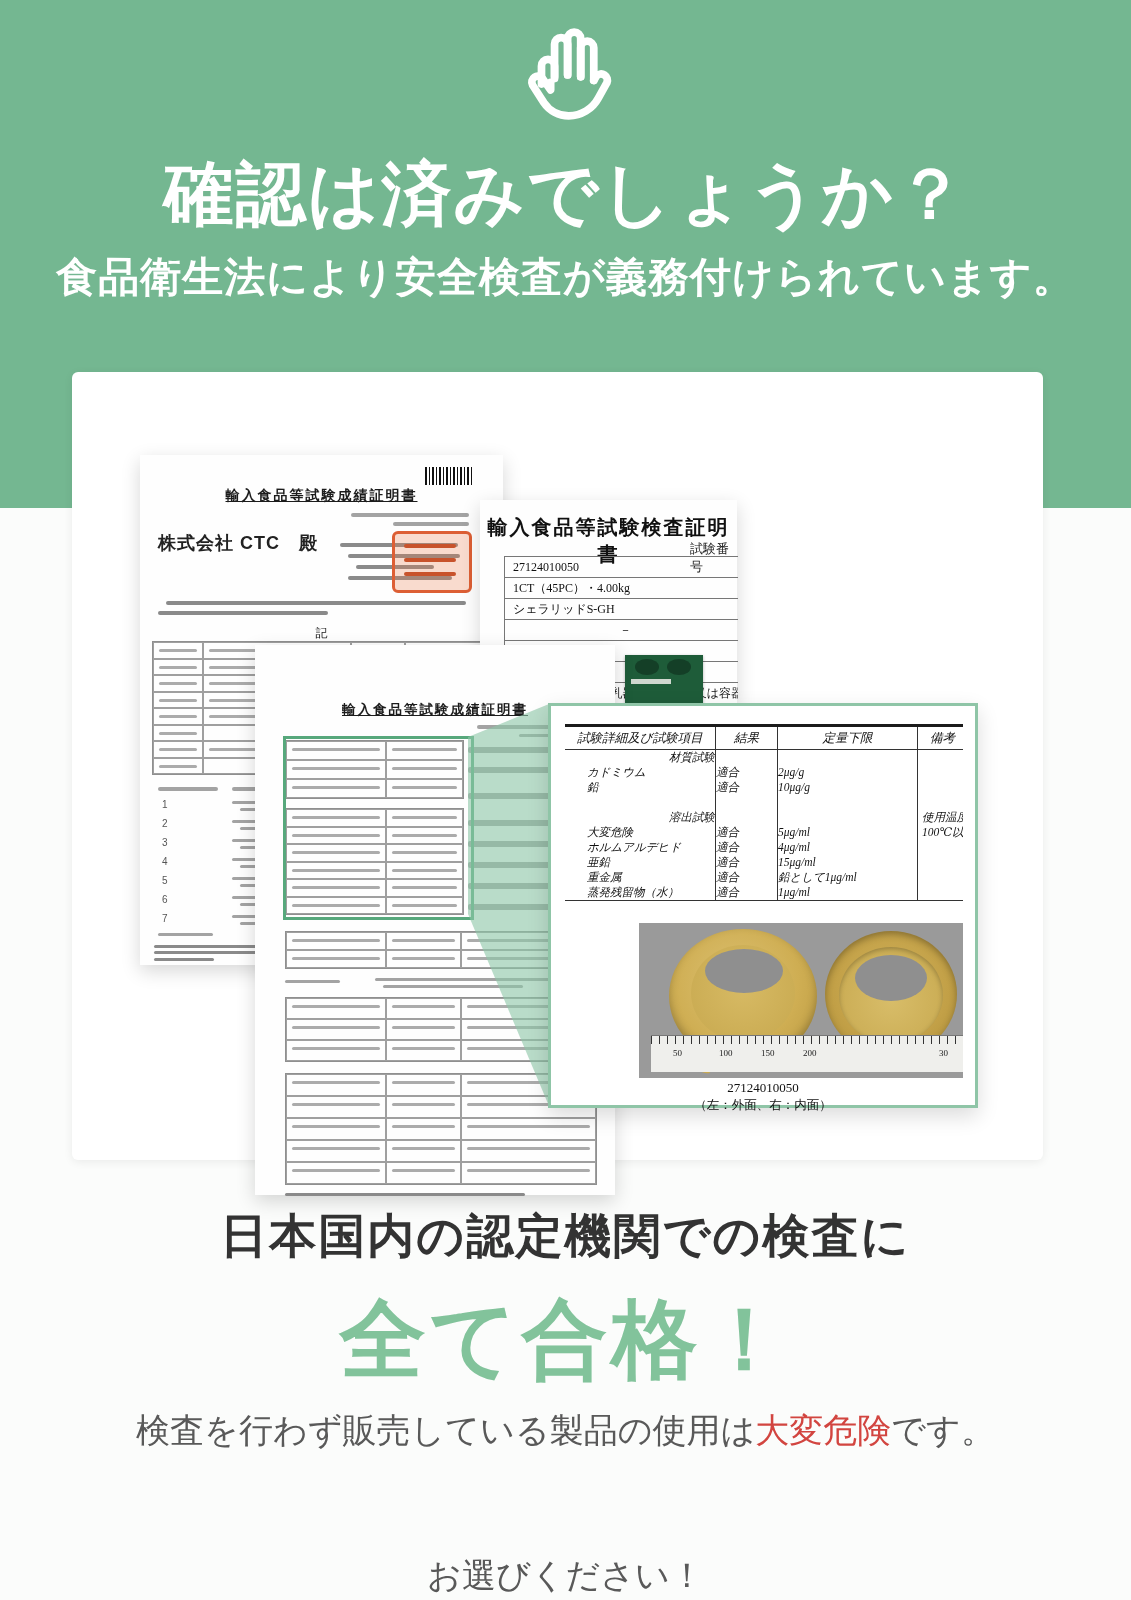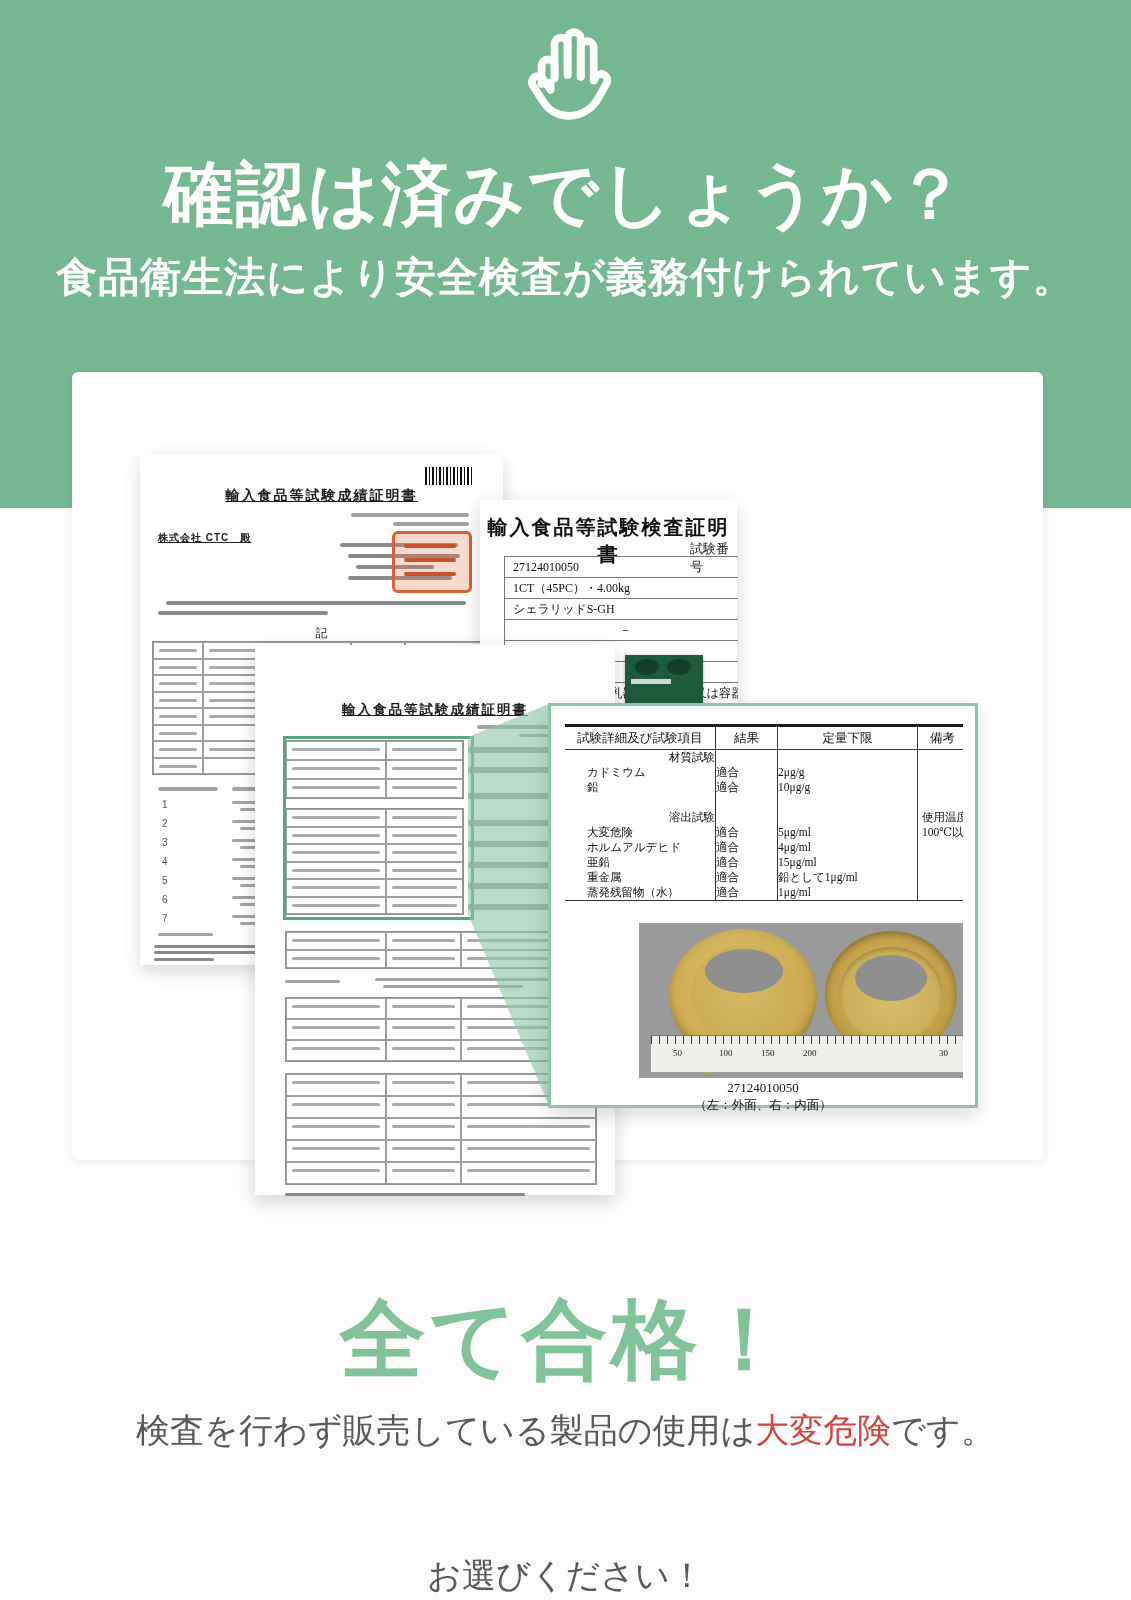--- a/index.html
+++ b/index.html
@@ -18,22 +18,22 @@
   .paper{position:absolute;background:#fefefe;box-shadow:0 6px 18px rgba(0,0,0,.16);}
   .serif{font-family:"Liberation Serif","DejaVu Serif",serif;}
   .bar{position:absolute;height:4px;background:#a3a3a3;border-radius:2px;}
   .bar.dk{background:#8a8a8a;}
   
   #doc1{left:140px;top:455px;width:363px;height:510px;z-index:2;}
   #doc1-barcode{position:absolute;right:30px;top:12px;width:48px;height:18px;
       background:repeating-linear-gradient(90deg,#111 0 2px,#fff 2px 4px,#111 4px 5px,#fff 5px 7px);}
   #doc1-title{position:absolute;left:0;top:32px;width:100%;text-align:center;font-size:14px;
       font-weight:800;letter-spacing:2px;text-decoration:underline;color:#1c1c1c;}
-  #doc1-addr{position:absolute;left:18px;top:76px;font-size:10px;font-weight:700;color:#222;
-      text-decoration:underline;letter-spacing:1px;}
+  #doc1-addr{position:absolute;left:18px;top:76px;font-size:18px;font-weight:700;color:#222;
+      letter-spacing:1px;}
   #stamp{position:absolute;left:252px;top:76px;width:74px;height:56px;border:3px solid #dd5f35;
       border-radius:6px;background:rgba(238,128,84,.28);}
   .stampbar{position:absolute;height:3.5px;background:#6b4438;border-radius:2px;}
   #doc1-kih{position:absolute;left:0;top:170px;width:100%;text-align:center;font-size:12px;color:#222;}
   .grid-tbl{position:absolute;border:1px solid #8f8f8f;display:grid;}
   .grid-tbl>div{border:0.5px solid #9f9f9f;overflow:hidden;}
   .grid-tbl>div::after{content:"";display:block;height:3px;background:#ababab;border-radius:2px;margin:6px 5px 0 5px;}
   .grid-tbl>div.e::after{background:transparent;}
   .plist-num{position:absolute;font-size:10px;color:#555;}
   
@@ -53,21 +53,21 @@
       font-weight:800;letter-spacing:2px;text-decoration:underline;color:#1c1c1c;}
   
   #hl{position:absolute;left:283px;top:736px;width:185px;height:178px;border:3px solid #57a87c;z-index:5;}
   #wedge{position:absolute;left:468px;top:703px;width:81px;height:404px;background:#8ec6a8;opacity:.62;
       clip-path:polygon(0 34px,100% 1px,100% 403px,0 211px);z-index:6;}
   
   #callout{position:absolute;left:548px;top:703px;width:430px;height:405px;background:#fff;
       border:3px solid #8fc5a7;box-shadow:0 8px 20px rgba(0,0,0,.14);z-index:7;box-sizing:border-box;}
   #ctbl{position:absolute;left:14px;top:18px;width:398px;border-top:3px solid #1b1b1b;
       border-bottom:1px solid #333;}
-  .crow{display:grid;grid-template-columns:150px 62px 140px 1fr;}
+  .crow{display:grid;grid-template-columns:150px 62px 140px 1fr;font-style:italic;}
   .crow>div{font-family:"Liberation Serif","DejaVu Serif",serif;font-size:11.5px;color:#111;
       height:15px;line-height:15px;white-space:nowrap;overflow:hidden;}
   .crow>div:nth-child(2),.crow>div:nth-child(3){text-align:left;border-left:1px solid #333;}
   .crow>div:nth-child(4){border-left:1px solid #333;padding-left:4px;}
   .crow.hd>div{height:22px;line-height:22px;font-size:12.5px;text-align:center;border-bottom:1px solid #333;}
   .crow .item{padding-left:22px;}
   .crow .sect{padding-left:6px;text-align:right;}
   
   #photo{position:absolute;left:88px;top:217px;width:324px;height:155px;background:#9a9a9a;overflow:hidden;}
   .lid{position:absolute;border-radius:50%;}
@@ -386,17 +386,18 @@
         <span class="rnum" style="left:68px;">100</span>
         <span class="rnum" style="left:110px;">150</span>
         <span class="rnum" style="left:152px;">200</span>
         <span class="rnum" style="left:288px;">30</span>
       </div>
     </div>
     <div id="cap1" class="serif">27124010050</div>
     <div id="cap2" class="serif">（左：外面、右：内面）</div>
   </div>
 
+  <div class="fline" id="f1">日本国内の認定機関での検査に</div>
   <div class="fline" id="f2">全て合格！</div>
   <div class="fline" id="f3"><span>検査を行わず販売している製品の使用は</span><span class="red">大変危険</span><span>です。</span></div>
   <div class="fline" id="f5">お選びください！</div>
 
 </div>
 
 </body></html>

